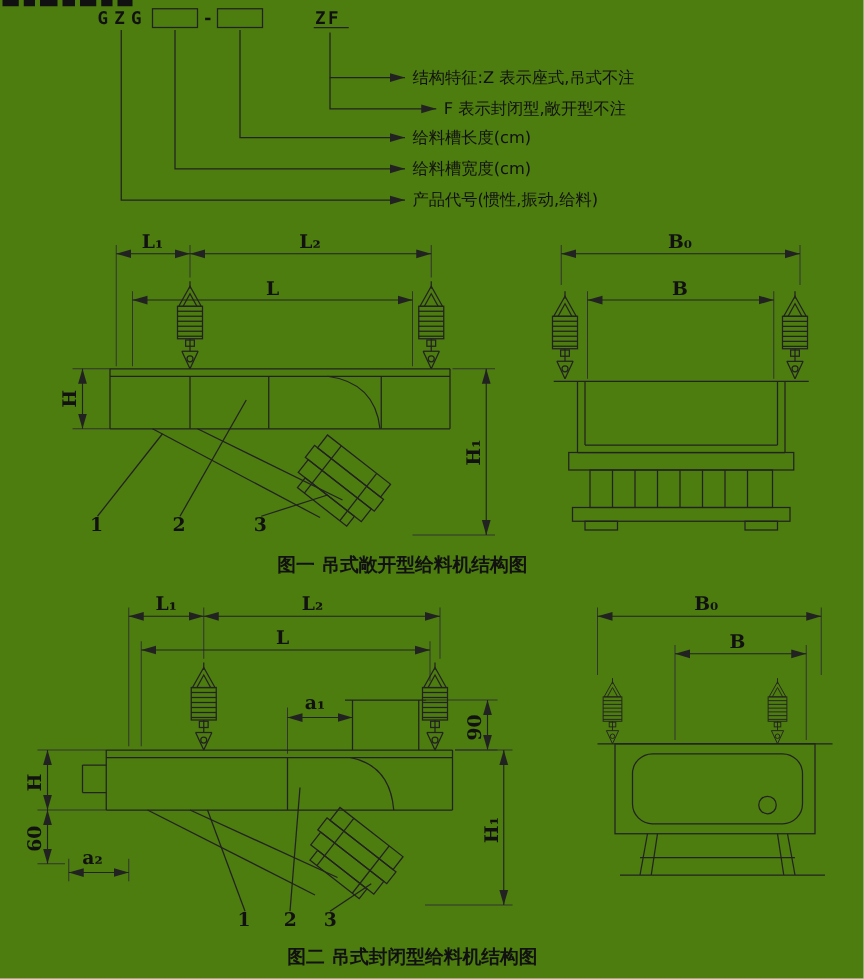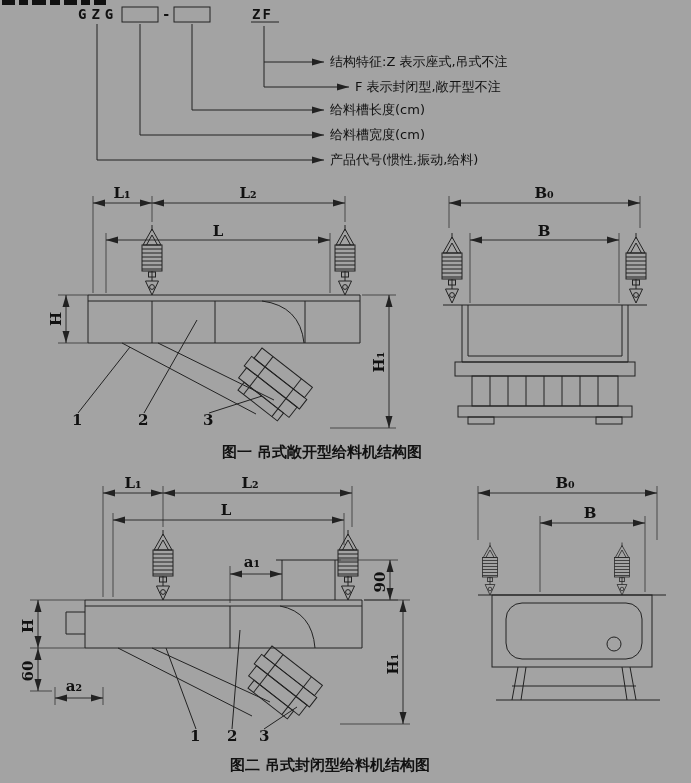--- a/index.html
+++ b/index.html
@@ -1,16 +1,16 @@
 <!DOCTYPE html>
 <html><head>
 <meta charset="utf-8">
 <style>
   html,body{margin:0;padding:0;background:#ffffff;}
-  .page{position:relative;width:691px;height:783px;background:#a3a3a3;font-family:"DejaVu Sans",sans-serif;overflow:hidden;}
+  .page{position:relative;width:691px;height:783px;background:#4d7c0f;font-family:"DejaVu Sans",sans-serif;overflow:hidden;}
   svg{display:block;}
   .ln{stroke:#222;stroke-width:1;fill:none;}
   .ext{stroke:#333;stroke-width:0.8;fill:none;}
   .dimline{stroke:#222;stroke-width:0.9;fill:none;marker-start:url(#arrow);marker-end:url(#arrow);}
   .arr{stroke:#222;stroke-width:1;fill:none;marker-end:url(#arrow);}
   .frag{fill:#111;}
   text{fill:#111;stroke:none;}
   .code{font:600 14px "DejaVu Sans Mono","Liberation Mono",monospace;letter-spacing:5px;}
   .code2{font:600 14px "DejaVu Sans Mono","Liberation Mono",monospace;letter-spacing:2px;}
   .cn{font:13px "DejaVu Sans",sans-serif;}

